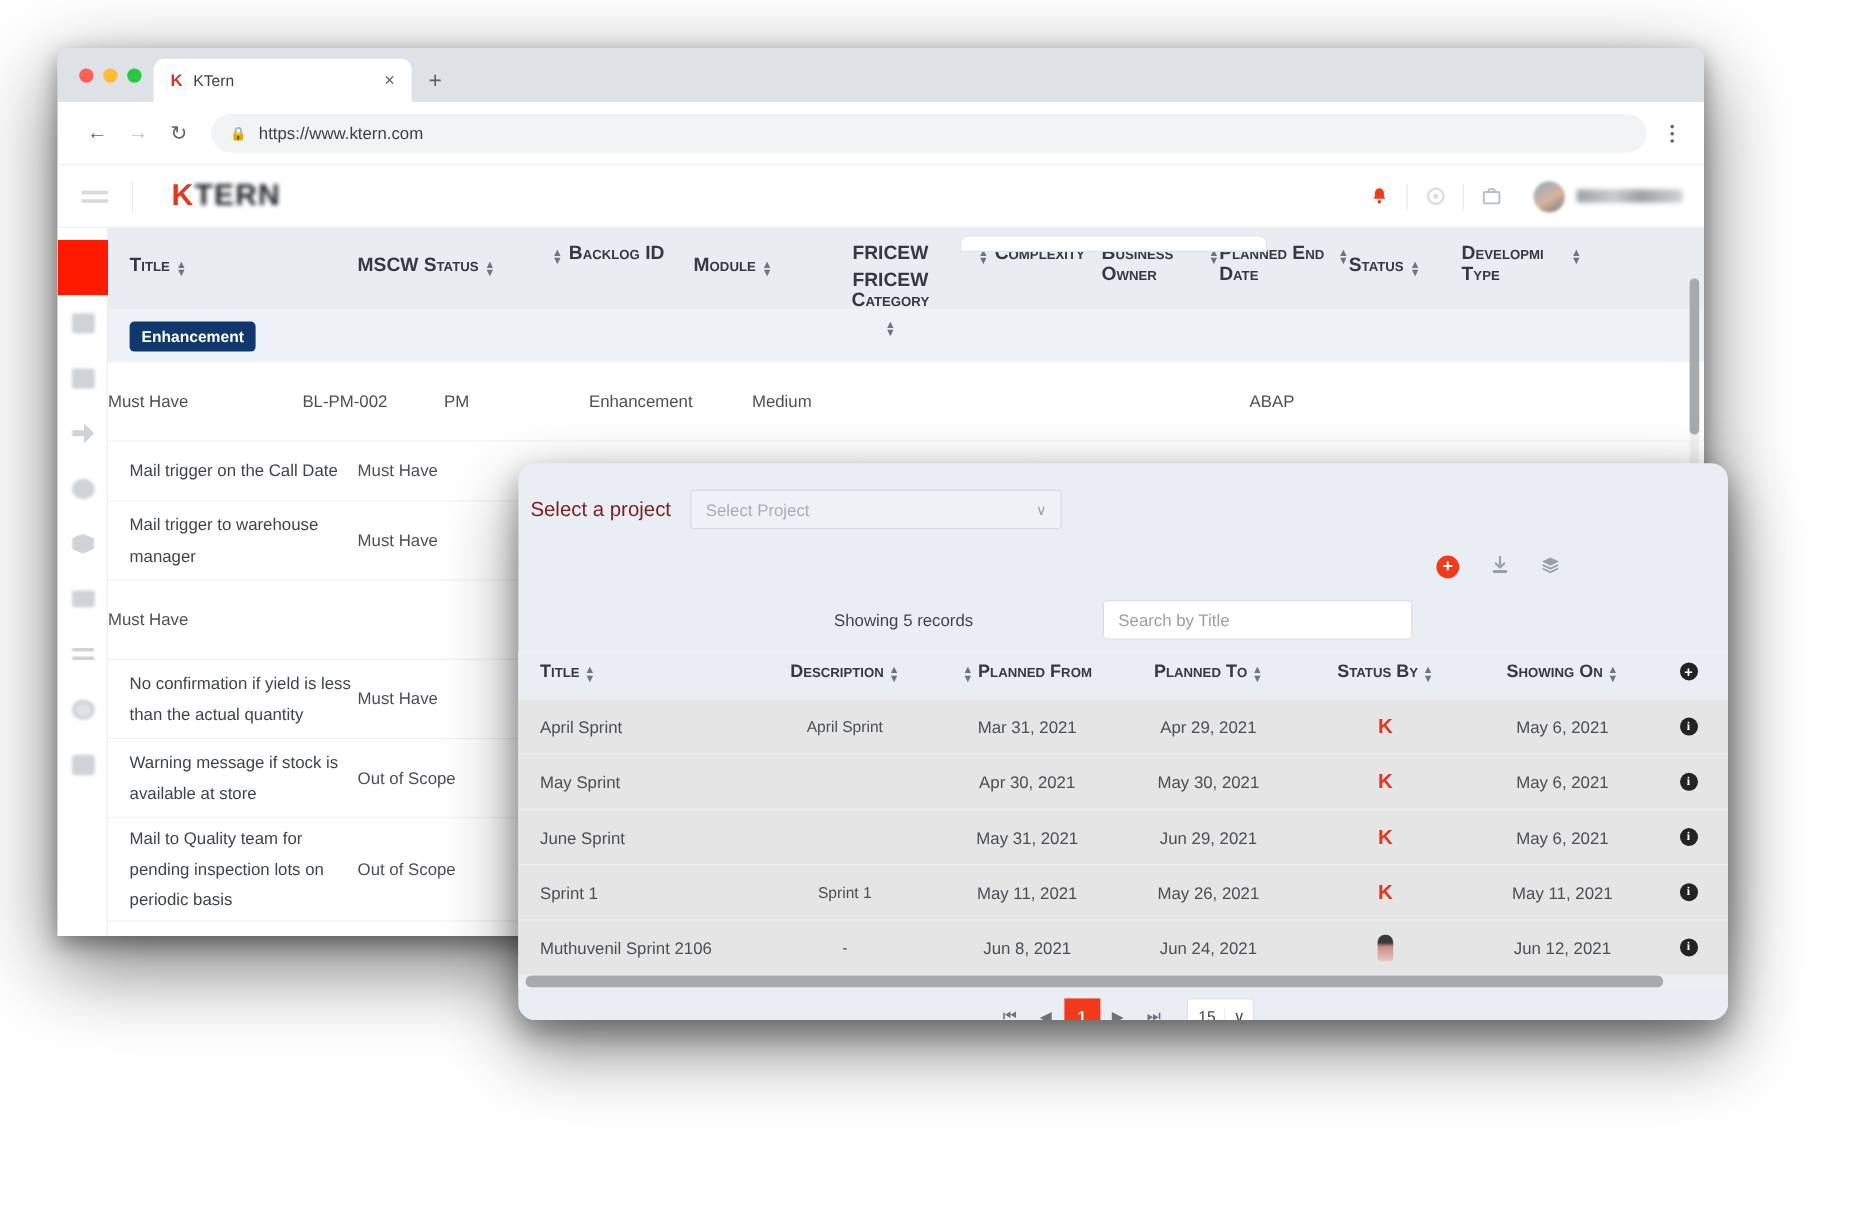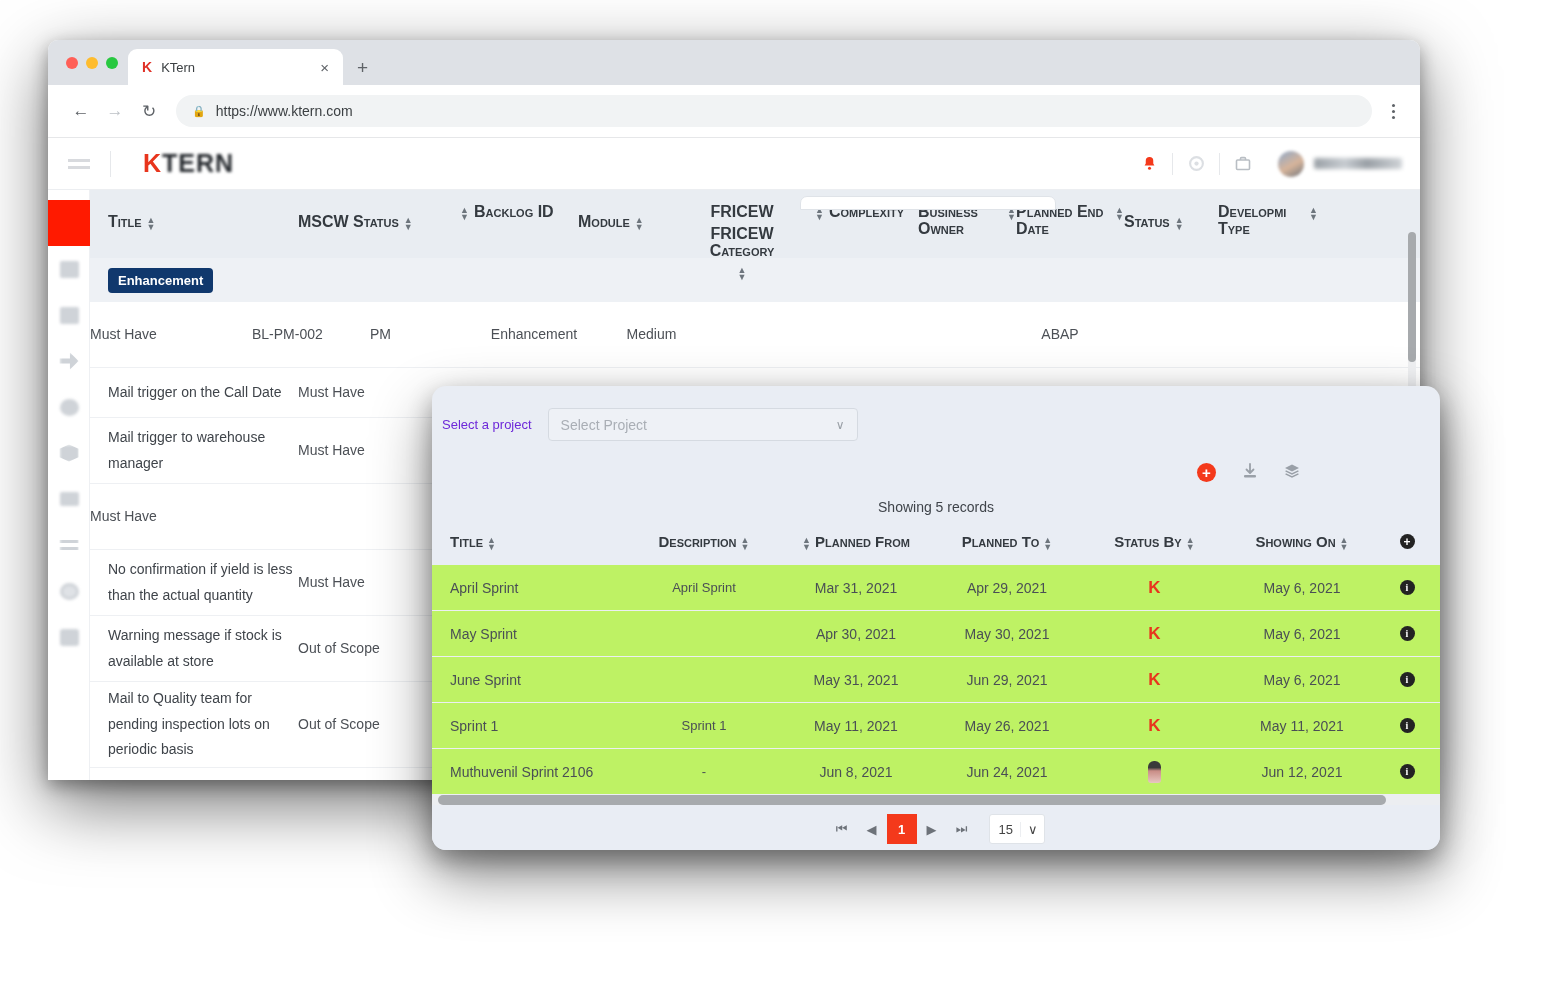--- a/index.html
+++ b/index.html
@@ -126,21 +126,21 @@
   .bg-vtrack { position:absolute; right:4px; top:42px; width:8px; height:520px; background:#f0f1f3; border-radius:5px; }
 
   
   #modal {
     position:absolute; left:432px; top:386px; width:1008px; height:464px;
     background:#e9edf4; border-radius:14px;
     box-shadow:0 26px 60px rgba(0,0,0,.45), 0 10px 24px rgba(0,0,0,.30);
     overflow:hidden;
   }
   .m-top { display:flex; align-items:center; padding:22px 0 0 10px; }
-  .m-label { font-size:13px; color:#6d28d9; margin-right:16px; }
+  .m-label { font-size:17px; color:#7f1d1d; margin-right:16px; }
   .m-select {
     width:310px; height:33px; background:#eef1f6;
     border:1px solid #d5dae1; border-radius:4px;
     display:flex; align-items:center; justify-content:space-between;
     padding:0 12px; font-size:14px; color:#a9aeb5;
   }
   .chev { font-size:12px; color:#9aa0a7; }
   .m-actions { display:flex; justify-content:flex-end; gap:26px; padding:22px 140px 0 0; }
   .ic-plus-red {
     width:19px; height:19px; border-radius:50%; background:#f4391b; color:#fff;
@@ -151,21 +151,21 @@
   .m-filterbar { display:flex; align-items:center; justify-content:center; gap:108px; padding:16px 0 10px 0;}
   .rec-count { font-size:14px; color:#3f444a; }
   .m-search {
     width:258px; height:33px; background:#fff; border:1px solid #d9dde3; border-radius:4px;
     display:flex; align-items:center; padding:0 12px; font-size:14px; color:#9aa0a7;
   }
   .m-table { background:#fff; }
   .m-head { background:#e9edf4; display:flex; align-items:flex-start; height:40px; padding-top:9px;}
   .m-head .th { font-variant:small-caps; font-weight:bold; font-size:15px; color:#343a40;
                 display:flex; align-items:flex-start; gap:4px; line-height:1.05;}
-  .m-row { display:flex; align-items:center; height:46px; border-bottom:1px solid #eceff3; background:#bef264; }
+  .m-row { display:flex; align-items:center; height:46px; border-bottom:1px solid #eceff3; background:#e5e5e5; }
   .m-row .td { font-size:14px; color:#4a4f55; }
   .kmark { color:#e8351d; font-size:17px; font-weight:bold; }
   .person {
     width:13px; height:22px;
     background:linear-gradient(180deg,#3a3a3a 0%,#3a3a3a 30%,#c98d86 45%,#e8c7c2 100%);
     border-radius:6px 6px 3px 3px; filter:blur(.6px);
   }
   .infoic {
     width:15px; height:15px; border-radius:50%; background:#232323; color:#fff;
     font-size:10px; font-weight:bold; display:flex; align-items:center; justify-content:center;
@@ -487,20 +487,23 @@
       <svg width="16" height="16" viewBox="0 0 16 16">
           <path d="M8 1.5L15 5 8 8.5 1 5z" fill="#9aa0a8"></path>
           <path d="M1.6 7.8L8 10.9l6.4-3.1" stroke="#9aa0a8" stroke-width="1.5" fill="none"></path>
           <path d="M1.6 10.8L8 13.9l6.4-3.1" stroke="#9aa0a8" stroke-width="1.5" fill="none"></path>
         </svg>
     </div>
   </div>
 
   <div class="m-filterbar">
     <span class="rec-count">Showing 5 records</span>
+    <div class="m-search">
+      <span>Search by Title</span>
+    </div>
   </div>
 
   <div class="m-table">
     <div class="m-head">
       <div class="th" style="width:196px;padding-left:18px;">
         <span class="thtext">Title</span>
         <span class="sortic">
             <b>▲</b>
             <b>▼</b>
           </span>

